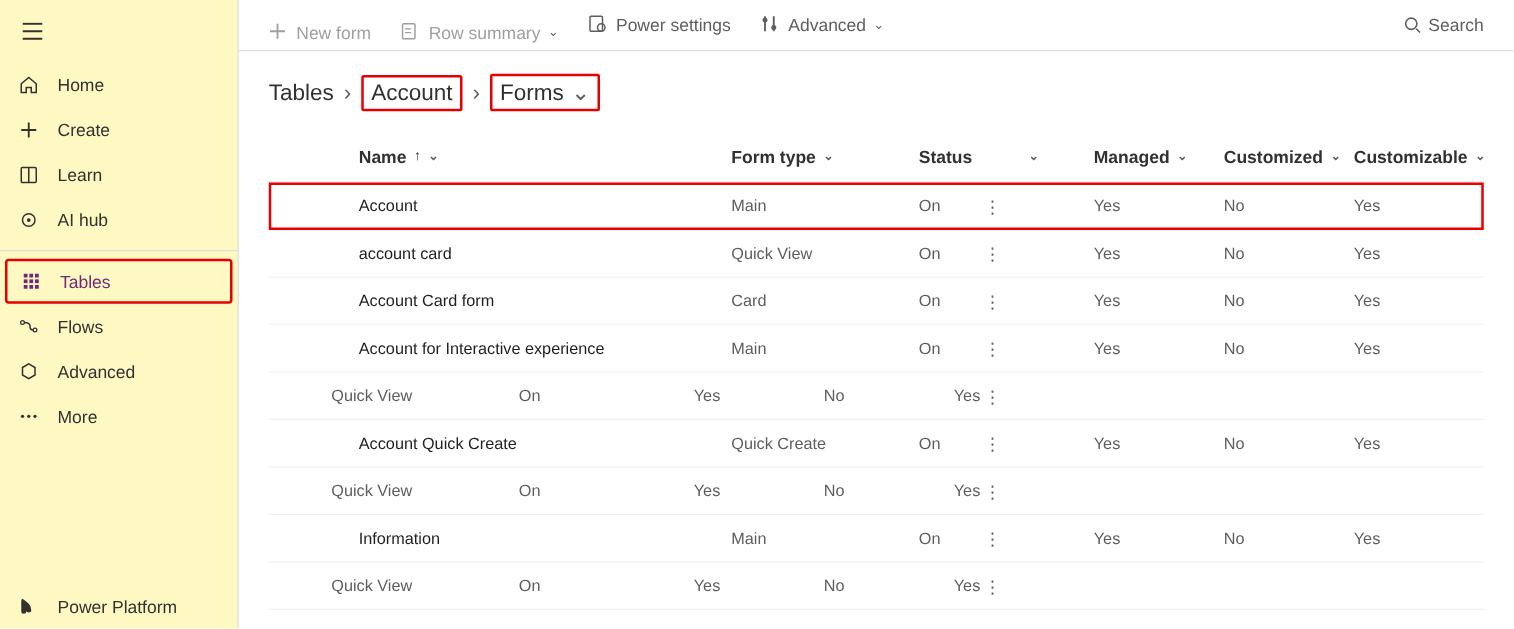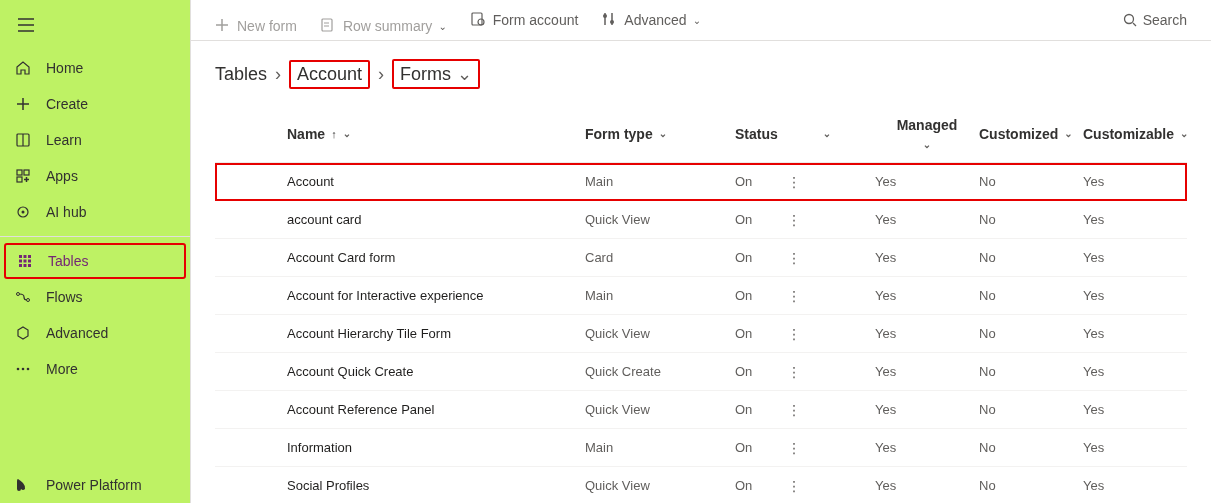--- a/index.html
+++ b/index.html
@@ -1,20 +1,20 @@
 <!DOCTYPE html>
 <html><head>
 <meta charset="utf-8">
 <style>
 * { box-sizing: border-box; margin: 0; padding: 0; }
 body { font-family: "Segoe UI", sans-serif; font-size: 14px; color: #323130; background: #fff; }
 .app { display: flex; width: 1211px; height: 503px; overflow: hidden; }
 
 
-.sidebar { width: 200px; background: #bef264; border-right: 1px solid #e1dfdd; display: flex; flex-direction: column; }
+.sidebar { width: 200px; background: #fef9c3; border-right: 1px solid #e1dfdd; display: flex; flex-direction: column; }
 .sidebar-top { padding: 8px 0; }
 .hamburger { padding: 10px 18px; cursor: pointer; }
 .hamburger svg { width: 16px; height: 14px; }
 .nav-item { display: flex; align-items: center; padding: 10px 14px; cursor: pointer; gap: 14px; color: #323130; }
 .nav-item.active { color: #742774; }
 .nav-item .ico { width: 18px; display: flex; justify-content: center; }
 .nav-sep { height: 1px; background: #e1dfdd; margin: 6px 0; }
 .nav-highlight { border: 2px solid #e60000; border-radius: 3px; margin: 0 4px; padding: 8px 10px; }
 .nav-spacer { flex: 1; }
 
@@ -34,21 +34,21 @@
 .bc-box { border: 2px solid #e60000; padding: 2px 6px; border-radius: 2px; display: inline-flex; align-items: center; gap: 6px;}
 .bc-chev { color: #605e5c; }
 
 
 .table { width: 100%; }
 .thead { display: flex; padding: 8px 0 12px 50px; border-bottom: 1px solid #edebe9; }
 .th { font-weight: 600; color: #323130; display: flex; align-items: center; gap: 6px; }
 .col-name { width: 320px; padding-left: 22px; }
 .col-ftype { width: 150px; }
 .col-status { width: 140px; gap: 45px; }
-.col-managed { width: 104px; flex-direction: column; }
+.col-managed { width: 104px; }
 .col-custom { width: 104px; }
 .col-custz { width: 104px; }
 .sort-arrow { font-size: 11px; }
 .chev { color: #605e5c; font-size: 10px; }
 .rows { }
 .row { display: flex; align-items: center; height: 38px; border-bottom: 1px solid #f3f2f1; padding-left: 50px; position: relative; }
 .cell { color: #605e5c; font-size: 13px; }
 .cell.name { color: #201f1e; }
 .row-menu { position: absolute; left: 572px; color: #605e5c; cursor: pointer; font-size: 14px; }
 .row.highlight { outline: 2px solid #e60000; outline-offset: -2px; }
@@ -92,32 +92,20 @@
             <svg width="16" height="16" viewBox="0 0 16 16">
               <rect x="2" y="2" width="12" height="12" rx="1" fill="none" stroke="currentColor" stroke-width="1.2"></rect>
               <line x1="8" y1="2" x2="8" y2="14" stroke="currentColor" stroke-width="1.2"></line>
             </svg>
           </span>
           <span>Learn</span>
         </div>
         <div class="nav-item">
           <span class="ico">
             <svg width="16" height="16" viewBox="0 0 16 16">
-              <rect x="2" y="2" width="5" height="5" fill="none" stroke="currentColor" stroke-width="1.2"></rect>
-              <rect x="9" y="2" width="5" height="5" fill="none" stroke="currentColor" stroke-width="1.2"></rect>
-              <rect x="2" y="9" width="5" height="5" fill="none" stroke="currentColor" stroke-width="1.2"></rect>
-              <line x1="11.5" y1="9" x2="11.5" y2="14" stroke="currentColor" stroke-width="1.5"></line>
-              <line x1="9" y1="11.5" x2="14" y2="11.5" stroke="currentColor" stroke-width="1.5"></line>
-            </svg>
-          </span>
-          <span>Apps</span>
-        </div>
-        <div class="nav-item">
-          <span class="ico">
-            <svg width="16" height="16" viewBox="0 0 16 16">
               <circle cx="8" cy="8" r="5" fill="none" stroke="currentColor" stroke-width="1.2"></circle>
               <circle cx="8" cy="8" r="1.5" fill="currentColor"></circle>
             </svg>
           </span>
           <span>AI hub</span>
         </div>
         <div class="nav-sep"></div>
         <div class="nav-item active nav-highlight">
           <span class="ico">
             <svg width="16" height="16" viewBox="0 0 16 16">
@@ -196,21 +184,21 @@
         <span>Row summary</span>
         <span class="chev">⌄</span>
       </div>
       <div class="tb-btn">
         <span class="ico">
             <svg width="14" height="14" viewBox="0 0 14 14">
               <rect x="1" y="1" width="10" height="12" rx="1" fill="none" stroke="#605e5c" stroke-width="1.2"></rect>
               <circle cx="10" cy="10" r="3" fill="none" stroke="#605e5c" stroke-width="1.2"></circle>
             </svg>
           </span>
-        <span>Form account</span>
+        <span>Power settings</span>
       </div>
       <div class="tb-btn">
         <span class="ico">
             <svg width="14" height="14" viewBox="0 0 14 14">
               <line x1="3" y1="1" x2="3" y2="13" stroke="#605e5c" stroke-width="1.5"></line>
               <line x1="10" y1="1" x2="10" y2="13" stroke="#605e5c" stroke-width="1.5"></line>
               <circle cx="3" cy="4" r="2" fill="#605e5c"></circle>
               <circle cx="10" cy="10" r="2" fill="#605e5c"></circle>
             </svg>
           </span>
@@ -302,57 +290,54 @@
             <div class="row">
               <div class="cell name col-name">Account for Interactive experience</div>
               <div class="row-menu">⋮</div>
               <div class="cell col-ftype">Main</div>
               <div class="cell col-status">On</div>
               <div class="cell col-managed">Yes</div>
               <div class="cell col-custom">No</div>
               <div class="cell col-custz">Yes</div>
             </div>
             <div class="row">
-              <div class="cell name col-name">Account Hierarchy Tile Form</div>
               <div class="row-menu">⋮</div>
               <div class="cell col-ftype">Quick View</div>
               <div class="cell col-status">On</div>
               <div class="cell col-managed">Yes</div>
               <div class="cell col-custom">No</div>
               <div class="cell col-custz">Yes</div>
             </div>
             <div class="row">
               <div class="cell name col-name">Account Quick Create</div>
               <div class="row-menu">⋮</div>
               <div class="cell col-ftype">Quick Create</div>
               <div class="cell col-status">On</div>
               <div class="cell col-managed">Yes</div>
               <div class="cell col-custom">No</div>
               <div class="cell col-custz">Yes</div>
             </div>
             <div class="row">
-              <div class="cell name col-name">Account Reference Panel</div>
               <div class="row-menu">⋮</div>
               <div class="cell col-ftype">Quick View</div>
               <div class="cell col-status">On</div>
               <div class="cell col-managed">Yes</div>
               <div class="cell col-custom">No</div>
               <div class="cell col-custz">Yes</div>
             </div>
             <div class="row">
               <div class="cell name col-name">Information</div>
               <div class="row-menu">⋮</div>
               <div class="cell col-ftype">Main</div>
               <div class="cell col-status">On</div>
               <div class="cell col-managed">Yes</div>
               <div class="cell col-custom">No</div>
               <div class="cell col-custz">Yes</div>
             </div>
             <div class="row">
-              <div class="cell name col-name">Social Profiles</div>
               <div class="row-menu">⋮</div>
               <div class="cell col-ftype">Quick View</div>
               <div class="cell col-status">On</div>
               <div class="cell col-managed">Yes</div>
               <div class="cell col-custom">No</div>
               <div class="cell col-custz">Yes</div>
             </div>
           </div>
       </div>
     </div>

